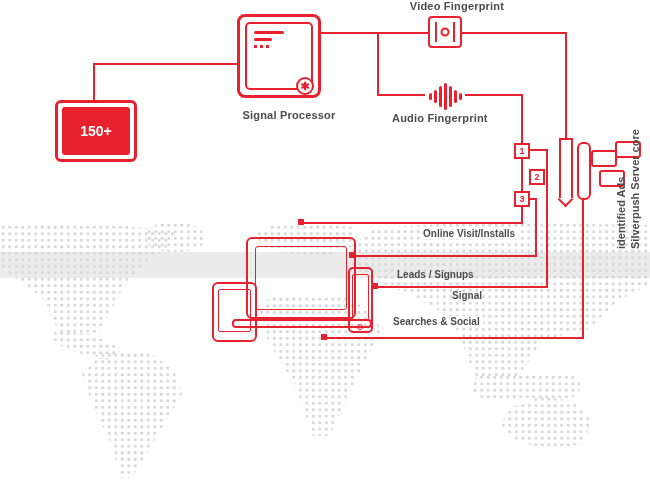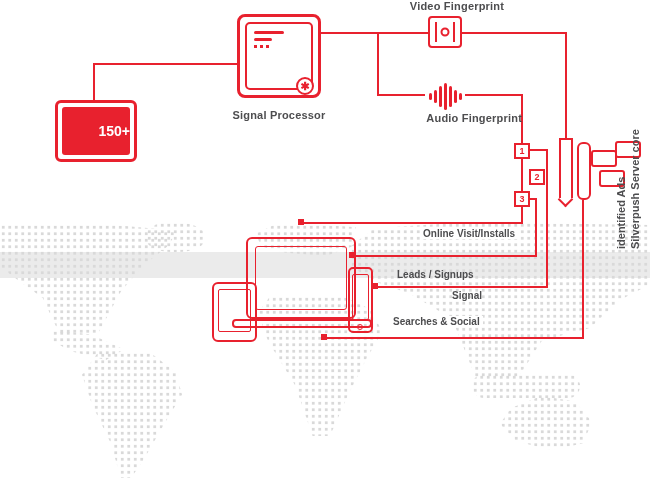--- a/index.html
+++ b/index.html
@@ -14,21 +14,21 @@
     background-size:6.5px 6.5px;
   }
   .ln{position:absolute;background:var(--red);}
   .sq{position:absolute;width:6px;height:6px;background:var(--red);}
   .lbl{position:absolute;font-size:11px;font-weight:bold;color:var(--text_dark);letter-spacing:.2px;}
   .olbl{position:absolute;font-size:10px;font-weight:bold;color:var(--text_dark);text-align:center;}
   .whitebg{background:#fff;padding:0 3px;}
   
   .tv{position:absolute;border:3px solid var(--red);border-radius:6px;padding:4px;box-sizing:border-box;}
   .tv-screen{width:100%;height:100%;background:var(--red);border-radius:3px;color:#fff;
-    display:flex;align-items:center;justify-content:flex-end;font-weight:bold;font-size:14px;}
+    display:flex;align-items:center;justify-content:center;font-weight:bold;font-size:14px;}
   
   .sp{position:absolute;border:3px solid var(--red);border-radius:8px;background:#fff;box-sizing:border-box;}
   .sp-inner{position:absolute;left:5px;top:5px;right:5px;bottom:5px;border:2px solid var(--red);border-radius:5px;padding:7px;box-sizing:border-box;}
   .sp-line{height:3px;background:var(--red);margin-bottom:4px;border-radius:2px;}
   .sp-dots{display:flex;gap:3px;margin-top:2px;}
   .sp-dots i{width:3px;height:3px;background:var(--red);display:block;}
   .sp-gear{position:absolute;right:4px;bottom:0px;width:18px;height:18px;border-radius:50%;
     background:#fff;border:2px solid var(--red);color:var(--red);font-size:11px;line-height:15px;
     text-align:center;font-weight:bold;box-sizing:border-box;}
   
@@ -110,39 +110,39 @@
       <div class="sp-line" style="width:30px;"></div>
       <div class="sp-line" style="width:18px;"></div>
       <div class="sp-dots">
           <i></i>
           <i></i>
           <i></i>
         </div>
     </div>
     <div class="sp-gear">✱</div>
   </div>
-  <div class="lbl" style="left:222px;top:109px;width:114px;text-align:center;">Signal Processor</div>
+  <div class="lbl" style="left:232px;top:109px;width:114px;text-align:center;">Signal Processor</div>
 
   <div class="lbl" style="left:392px;top:0px;width:130px;text-align:center;">Video Fingerprint</div>
   <div class="vf" style="left:428px;top:16px;width:34px;height:32px;">
     <i style="left:5px;"></i>
       <i style="right:5px;"></i>
       <b></b>
   </div>
 
   <div class="af" style="left:424px;top:82px;width:42px;height:28px;">
     <i style="height:7px;"></i>
       <i style="height:13px;"></i>
       <i style="height:21px;"></i>
       <i style="height:27px;"></i>
       <i style="height:21px;"></i>
       <i style="height:13px;"></i>
       <i style="height:7px;"></i>
   </div>
-  <div class="lbl" style="left:392px;top:112px;width:130px;text-align:right;">Audio Fingerprint</div>
+  <div class="lbl" style="left:392px;top:112px;width:130px;text-align:left;">Audio Fingerprint</div>
 
   <div class="step" style="left:514px;top:143px;">1</div>
   <div class="step" style="left:529px;top:169px;">2</div>
   <div class="step" style="left:514px;top:191px;">3</div>
 
   <div class="shaft" style="left:559px;top:138px;width:14px;height:60px;"></div>
   <div class="head" style="left:560px;top:194px;"></div>
   <div class="capsule" style="left:577px;top:142px;width:14px;height:58px;"></div>
   <div class="srv" style="left:591px;top:150px;width:26px;height:17px;"></div>
   <div class="srv" style="left:615px;top:141px;width:26px;height:17px;"></div>

